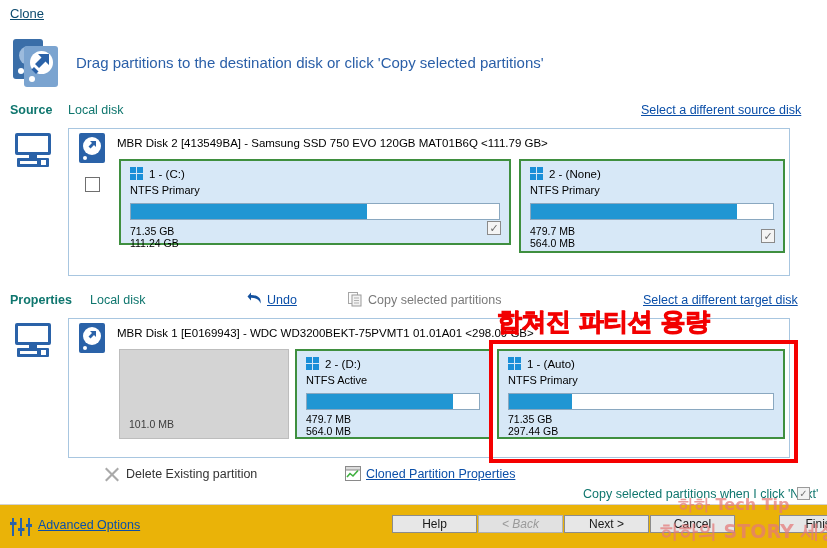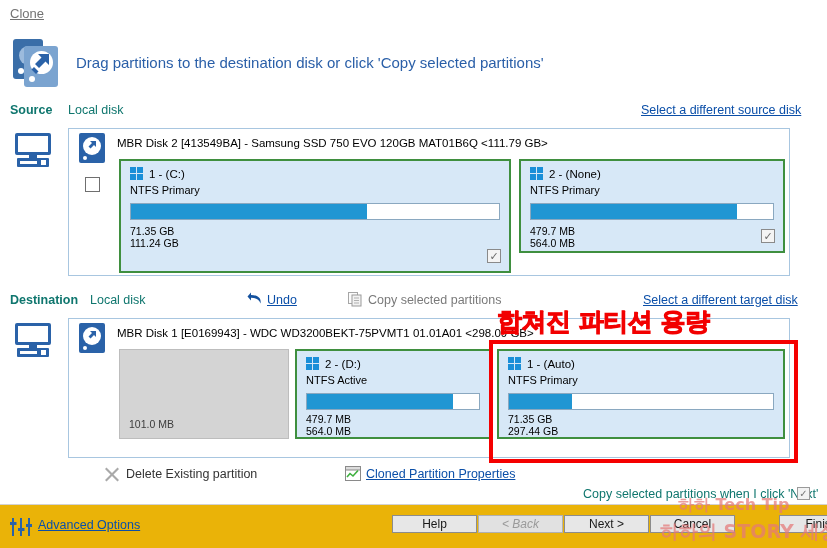--- a/index.html
+++ b/index.html
@@ -12,21 +12,21 @@
   }
   #root {
     position: relative;
     width: 827px; height: 548px;
     background: #ffffff;
   }
 
   
   .title-bar {
     position: absolute; left: 10px; top: 6px;
-    font-size: 13px; color: #737373; text-decoration: underline;
+    font-size: 13px; color: #0c4a6e; text-decoration: underline;
   }
 
   
   .header {
     position: absolute; left: 10px; top: 34px;
     width: 800px; height: 56px;
     display: flex; align-items: center;
   }
   .header-icon { width: 56px; height: 52px; position: relative; flex: 0 0 56px; }
   .hdr-disk-back {
@@ -294,21 +294,21 @@
         <div class="c"></div>
           <div class="d"></div>
         <svg class="arw" viewBox="0 0 16 16">
             <path d="M11 3 L11 9 L9 7 L5.5 10.5 L3.5 8.5 L7 5 L5 3 Z" fill="#2a62a8"></path>
           </svg>
       </div>
       <div class="disk-title">MBR Disk 2 [413549BA] - Samsung SSD 750 EVO 120GB MAT01B6Q  &lt;111.79 GB&gt;</div>
     </div>
     <div class="sel-check" style="left:16px; top:48px;"></div>
 
-    <div class="part" style="left:50px; top:30px; width:392px; height:114px;">
+    <div class="part" style="left:50px; top:30px; width:392px; height:86px;">
       <div class="part-head">
         <span class="win-logo">
             <i></i>
             <i></i>
             <i></i>
             <i></i>
           </span>
         <span class="part-name">1 -  (C:)</span>
       </div>
       <div class="part-fs">NTFS Primary</div>
@@ -337,21 +337,21 @@
         <div class="fill" id="src2fill" style="width: 85%;"></div>
       </div>
       <div class="part-sizes" style="left:9px; top:64px;">
         <div>479.7 MB</div>
         <div>564.0 MB</div>
       </div>
       <div class="part-check" style="right:8px; bottom:8px;">✓</div>
     </div>
   </div>
 
-  <div class="row-label bold" style="left:10px; top:293px;">Destination</div>
+  <div class="row-label bold" style="left:10px; top:293px;">Properties</div>
   <div class="row-label" style="left:90px; top:293px;">Local disk</div>
 
   <svg style="position:absolute; left:247px; top:292px; width:16px; height:15px;" viewBox="0 0 16 15">
     <path d="M4 3 L4 0.5 L0.5 4.5 L4 8.5 L4 5.8 C9 5.8 12 7.5 13.5 11.5 C14.5 6 11 3 4 3 Z" fill="#14519e"></path>
   </svg>
   <div class="link" style="position:absolute; left:267px; top:293px;">Undo</div>
 
   <svg style="position:absolute; left:348px; top:292px; width:15px; height:15px;" viewBox="0 0 15 15">
     <rect x="0.5" y="0.5" width="9" height="11" fill="#fbfbfb" stroke="#a6a6a6"></rect>
     <rect x="4" y="3" width="9" height="11" fill="#f2f2f2" stroke="#9a9a9a"></rect>

